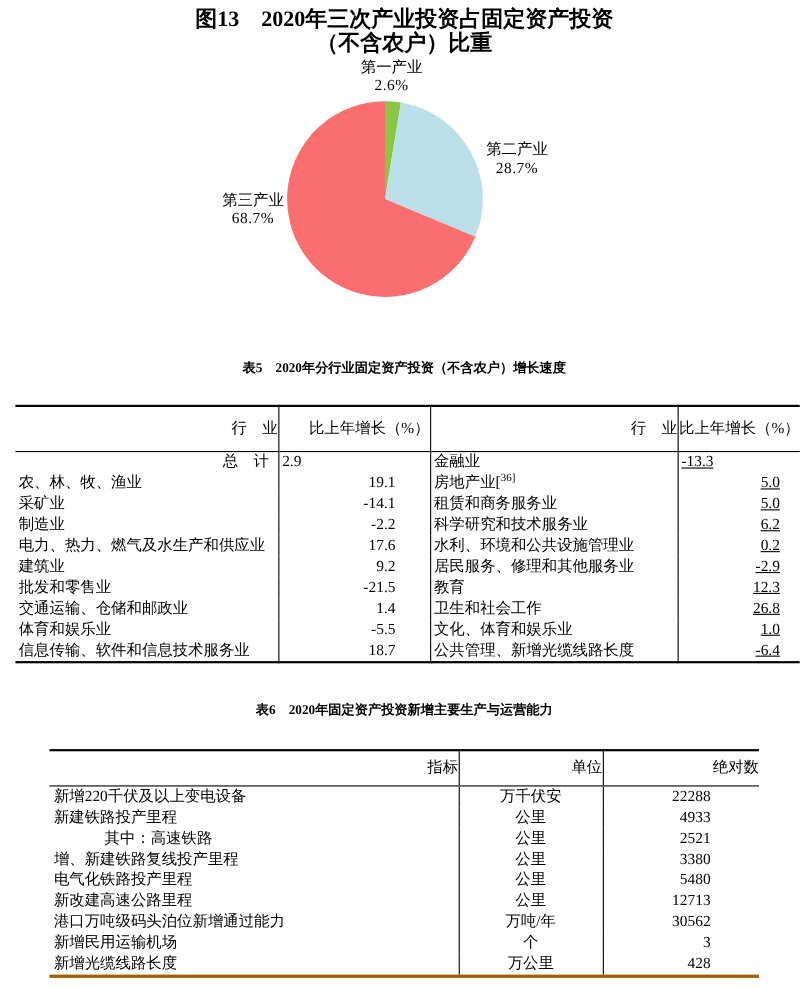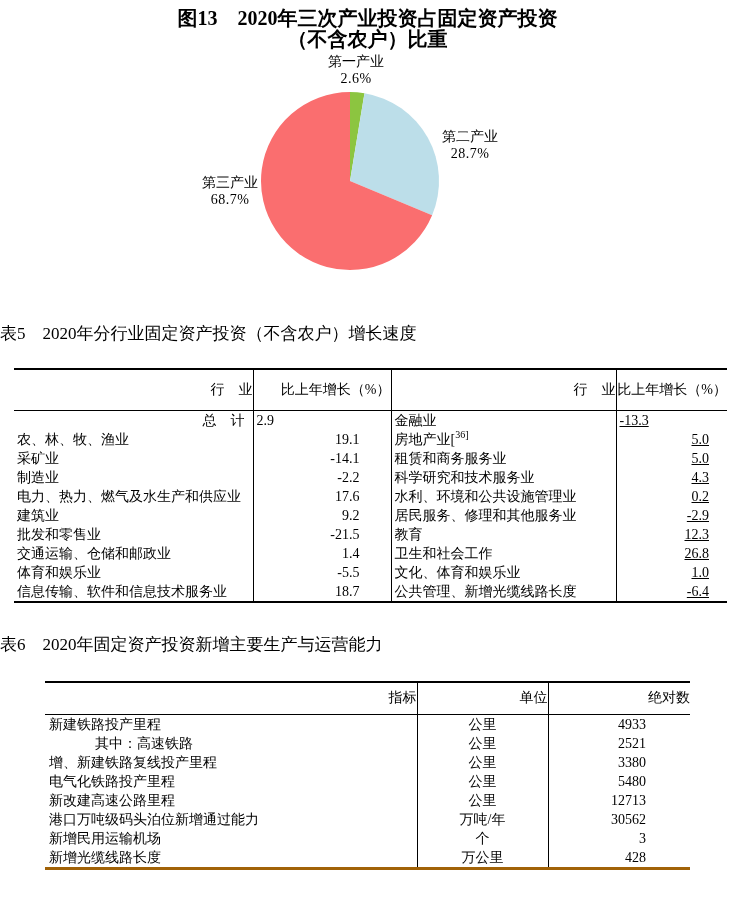--- a/index.html
+++ b/index.html
@@ -22,21 +22,21 @@
   .pie-area svg { position: absolute; left: 0; top: 0; }
   .plabel {
     position: absolute; width: 124px;
     text-align: center; font-size: 14px; line-height: 17px;
   }
   .plabel .pl-val { letter-spacing: 0.5px; }
   .p1 { left: 294px; top: 3px; }
   .p2 { left: 408px; top: 78px; }
   .p3 { left: 168px; top: 124px; }
   .tbl-title {
-    text-align: left; font-weight: normal; font-size: 17px; line-height: 20px;
+    text-align: center; font-weight: bold; font-size: 12px; line-height: 20px;
   }
   .t5-title { margin-top: 22px; }
   .t6-title { margin-top: 32px; }
   table { border-collapse: collapse; table-layout: fixed; }
   .t5 {
     margin: 24px 0 0 14px; width: 713px;
     border-top: 2px solid #000; border-bottom: 2px solid #000;
   }
   .t6 {
     margin: 26px 0 0 45px; width: 645px;
@@ -129,21 +129,21 @@
         <tr>
           <td class="ind">采矿业</td>
           <td class="val">-14.1</td>
           <td class="ind">租赁和商务服务业</td>
           <td class="val">5.0</td>
         </tr>
         <tr>
           <td class="ind">制造业</td>
           <td class="val">-2.2</td>
           <td class="ind">科学研究和技术服务业</td>
-          <td class="val">4.3</td>
+          <td class="val">6.2</td>
         </tr>
         <tr>
           <td class="ind">电力、热力、燃气及水生产和供应业</td>
           <td class="val">17.6</td>
           <td class="ind">水利、环境和公共设施管理业</td>
           <td class="val">0.2</td>
         </tr>
         <tr>
           <td class="ind">建筑业</td>
           <td class="val">9.2</td>
@@ -187,20 +187,25 @@
     </colgroup>
     <thead>
       <tr>
         <th>指标</th>
         <th>单位</th>
         <th>绝对数</th>
       </tr>
     </thead>
     <tbody>
         <tr>
+          <td class="icell">新增220千伏及以上变电设备</td>
+          <td class="ucell">万千伏安</td>
+          <td class="vcell">22288</td>
+        </tr>
+        <tr>
           <td class="icell">新建铁路投产里程</td>
           <td class="ucell">公里</td>
           <td class="vcell">4933</td>
         </tr>
         <tr>
           <td class="icell indent">其中：高速铁路</td>
           <td class="ucell">公里</td>
           <td class="vcell">2521</td>
         </tr>
         <tr>

